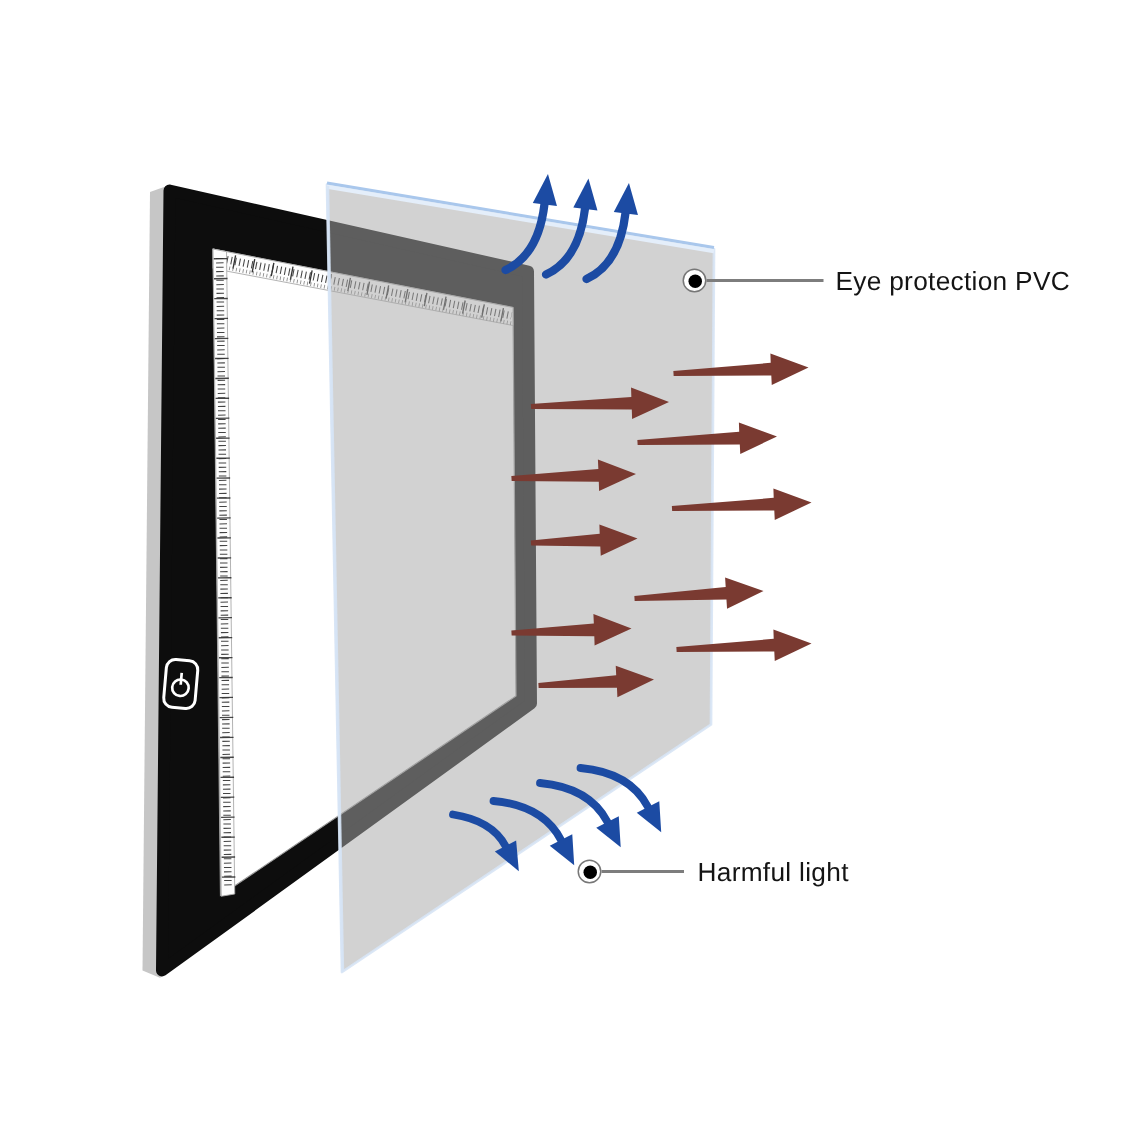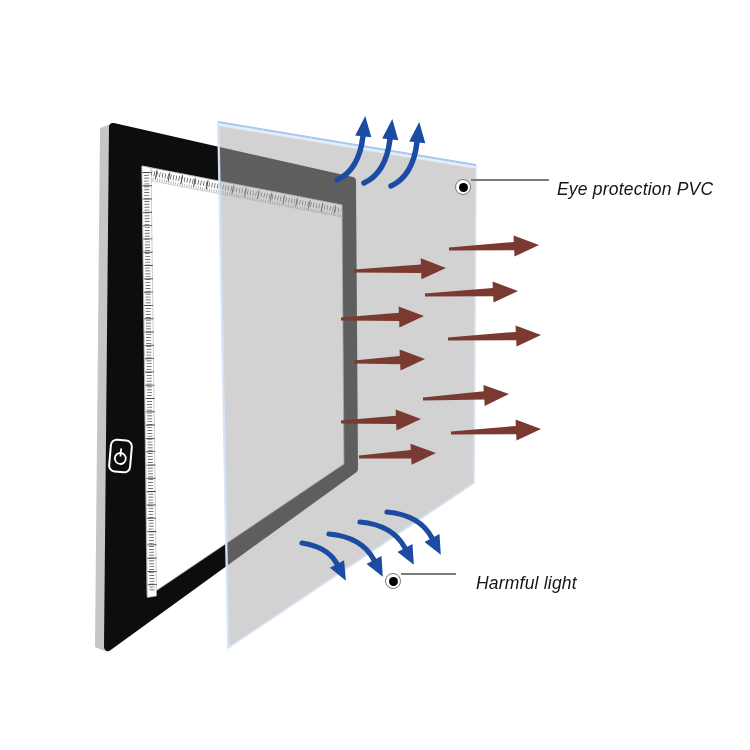--- a/index.html
+++ b/index.html
@@ -7,23 +7,22 @@
     position:relative;
     width:750px;height:750px;
     background:#ffffff;
     overflow:hidden;
     font-family:"Liberation Sans", sans-serif;
   }
   .stage svg{position:absolute;left:0;top:0;}
   .callout{
     position:absolute;
     display:flex;
-    align-items:flex-start;
+    align-items:center;
     height:16px;
-    font-style:italic;
   }
   .dot{
     width:14px;height:14px;
     border-radius:50%;
     background:#ffffff;
     border:1px solid #777;
     display:flex;align-items:center;justify-content:center;
     flex:0 0 auto;
   }
   .dot-core{
@@ -35,21 +34,21 @@
     background:#7d7d7d;
     flex:0 0 auto;
   }
   .callout-text{
     margin-left:8px;
     font-size:17.5px;
     color:#141414;
     white-space:nowrap;
     letter-spacing:0.2px;
   }
-  .callout-text.wide-gap{margin-left:20px;}
+  .callout-text.wide-gap{margin-left:9px;}
 </style>
 </head>
 <body>
 
 <div class="stage">
 
   <svg width="750" height="750" viewBox="0 0 750 750">
 
     <g>
 

